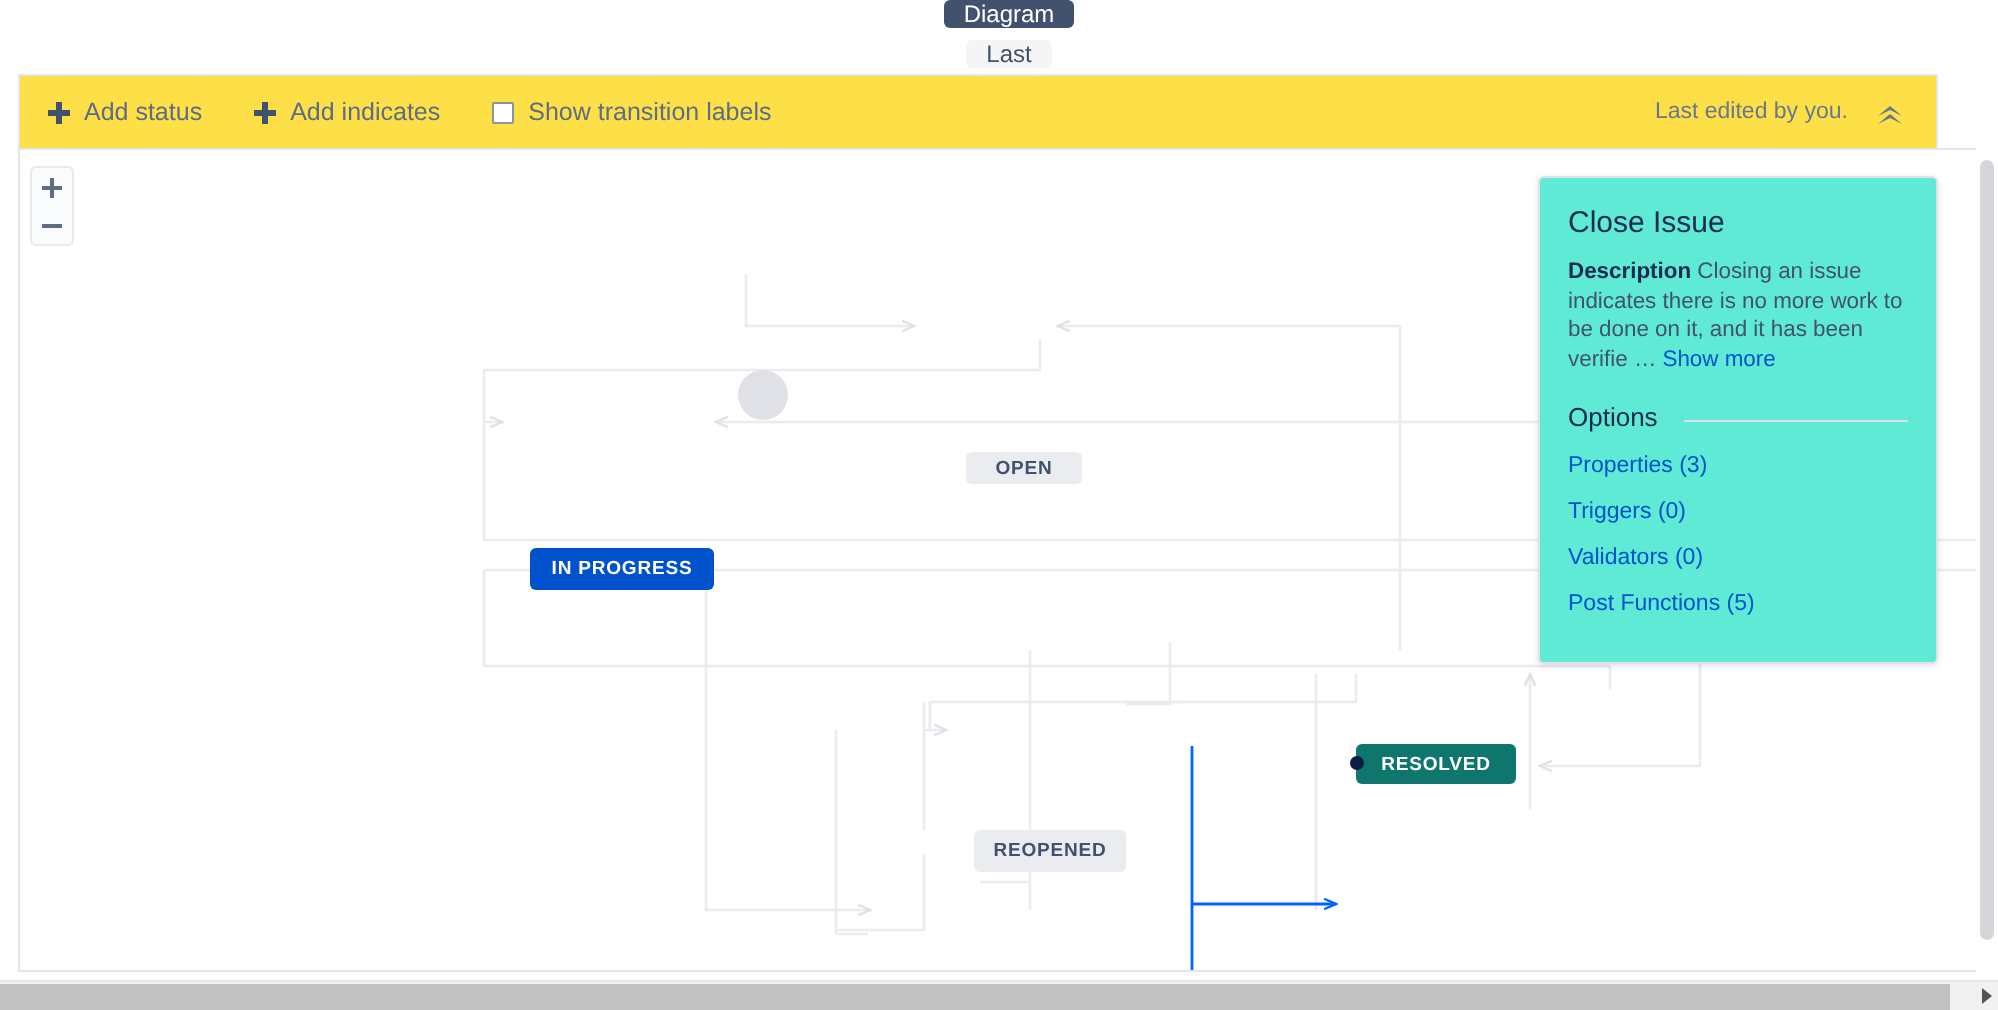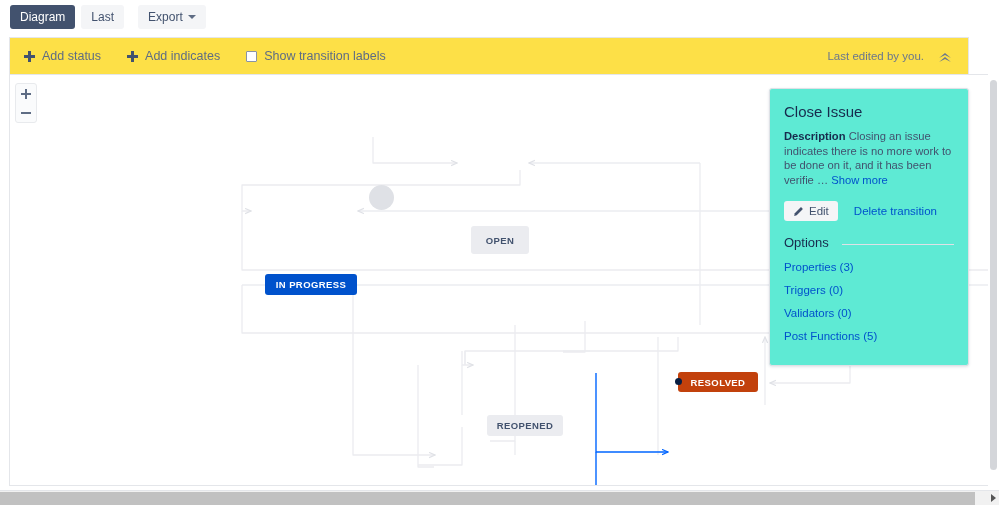--- a/index.html
+++ b/index.html
@@ -14,21 +14,21 @@
   }
 
   #app { position: relative; width: 999px; height: 505px; background:#fff; }
 
   
   .tabstrip {
     position: absolute; left: 0; top: 0;
     width: 999px; height: 33px;
     background: #ffffff;
     display: flex; align-items: center;
-    padding-left: 10px; gap: 6px;
+    padding-left: 10px; gap: 6px; flex-direction: column;
   }
   .tab {
     height: 24px; padding: 0 10px;
     border-radius: 3px;
     display: flex; align-items: center;
     font-size: 12px; color: #42526e;
     background: #f4f5f7;
     cursor: pointer; white-space: nowrap;
   }
   .tab.active { background: #42526e; color: #ffffff; font-weight: 400; }
@@ -124,21 +124,21 @@
   
   .node {
     position: absolute; display: flex;
     align-items: center; justify-content: center;
     font-size: 9.5px; font-weight: bold; letter-spacing: .4px;
     border-radius: 3px; white-space: nowrap; cursor: pointer;
     z-index: 3;
   }
   .node.grey  { background:#ebecf0; color:#42526e; }
   .node.blue  { background:#0052cc; color:#ffffff; }
-  .node.green { background:#c2410c; color:#ffffff; }
+  .node.green { background:#0f766e; color:#ffffff; }
 
   .startdot {
     position: absolute; width: 25px; height: 25px;
     border-radius: 50%; background: #dfe1e6; z-index: 3; cursor: pointer;
   }
 
   .conn-dot {
     position:absolute; width:7px; height:7px; border-radius:50%;
     background:#091e42; z-index:5;
   }
@@ -308,21 +308,21 @@
 
       <g stroke="#0065ff" stroke-width="1.4" fill="none" stroke-linejoin="round">
         <path d="M586,298 L586,377 L658,377" marker-end="url(#ahb)"></path>
         <path d="M586,450 L586,377"></path>
         <path d="M586,450 L533,450" marker-end="url(#ahb)"></path>
       </g>
     </svg>
 
     <div class="startdot" style="left:359px; top:110px;"></div>
 
-    <div class="node grey" style="left:461px; top:151px; width:58px; height:28px;">
+    <div class="node grey" style="left:473px; top:151px; width:58px; height:16px;">
       <span>OPEN</span>
     </div>
 
     <div class="node blue" style="left:255px; top:199px; width:92px; height:21px;">
       <span>IN PROGRESS</span>
     </div>
 
     <div class="node green" style="left:668px; top:297px; width:80px; height:20px;">
       <span>RESOLVED</span>
     </div>
@@ -336,29 +336,20 @@
 
       <h2>Close Issue</h2>
 
       <p class="desc">
         <b>Description</b>
         <span>Closing an issue indicates there is no more work to be done on it, and it has been verifie</span>
         <span>…</span>
         <span class="showmore">Show more</span>
       </p>
 
-      <div class="panel-actions">
-        <button class="edit-btn">
-          <svg class="pencil" viewBox="0 0 16 16">
-            <path d="M11.6 1.6 L14.4 4.4 L5.4 13.4 L1.6 14.4 L2.6 10.6 Z" fill="#42526e"></path>
-          </svg>
-          <span>Edit</span>
-        </button>
-        <button class="link-btn">Delete transition</button>
-      </div>
 
       <div class="opt-head">Options</div>
 
       <ul class="opt-list">
         <li>
           <span class="opt-link">Properties (3)</span>
         </li>
         <li>
           <span class="opt-link">Triggers (0)</span>
         </li>

